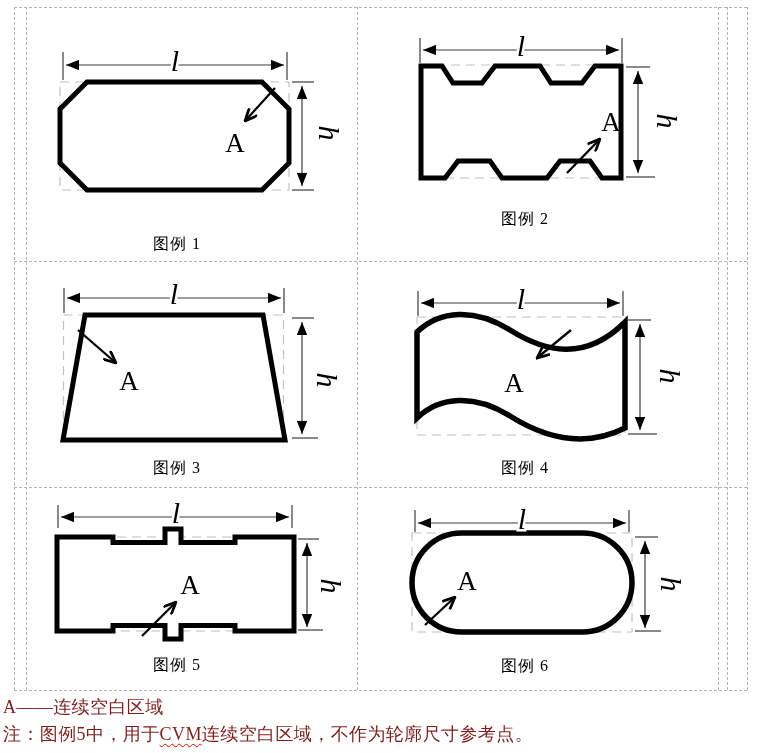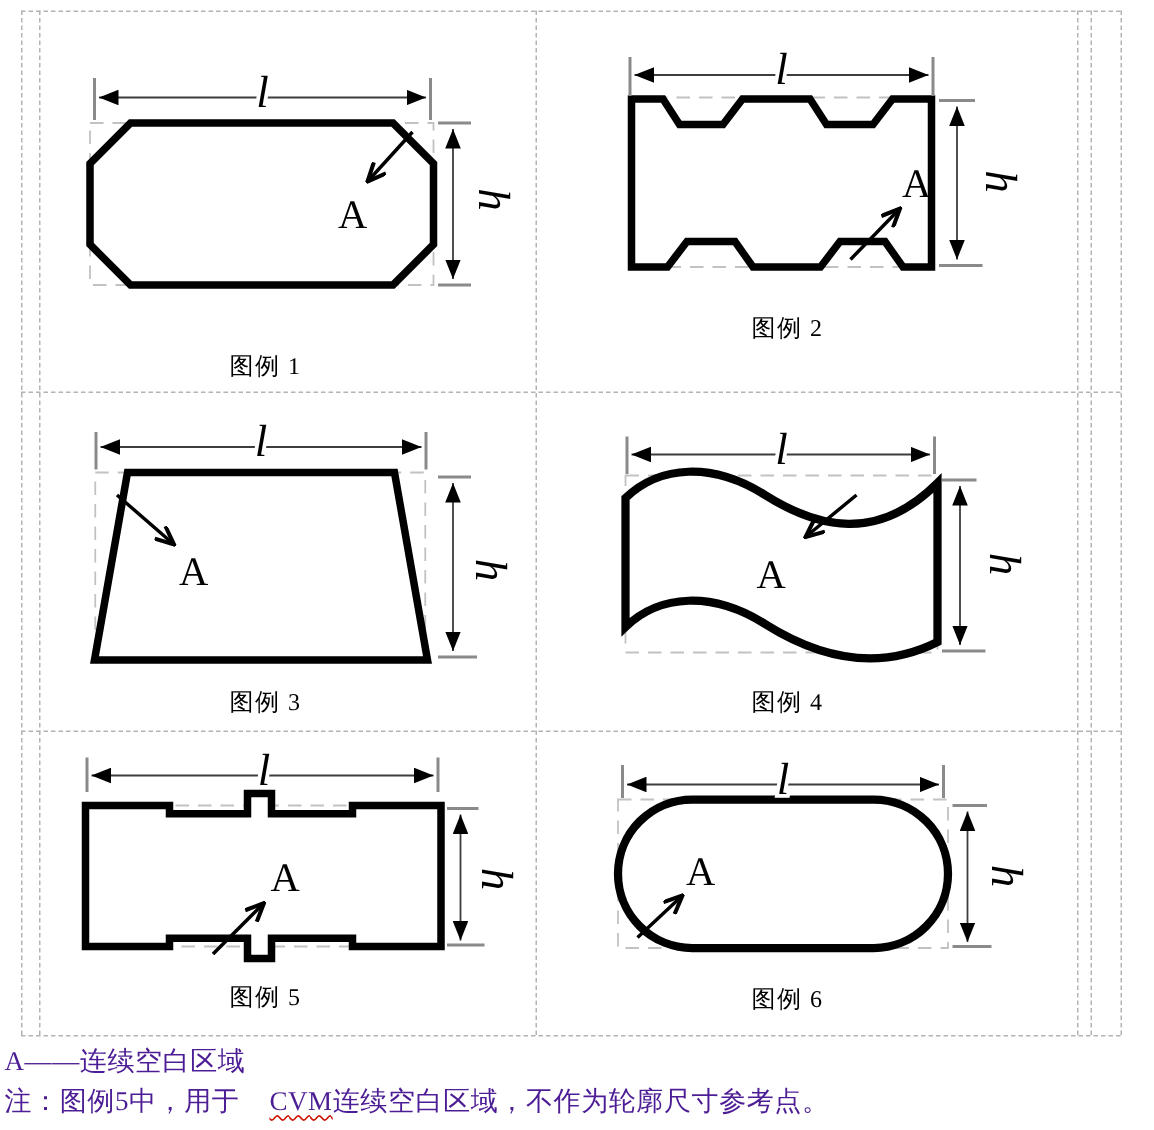--- a/index.html
+++ b/index.html
@@ -10,24 +10,24 @@
   .bbox{stroke:#c2c2c2;stroke-width:1.2;stroke-dasharray:9 6;fill:none;}
   .shape{stroke:#000;stroke-width:5;fill:#fff;stroke-linejoin:miter;}
   .shape-thick{stroke-width:5.5;}
   .dimline{stroke:#3d3d3d;stroke-width:1.2;fill:none;}
   .ext{stroke:#8a8a8a;stroke-width:2;fill:none;}
   .aline{stroke:#000;stroke-width:2.3;fill:none;}
   .dimtext{font-style:italic;font-size:30px;fill:#000;text-anchor:middle;
            paint-order:stroke;stroke:#fff;stroke-width:5px;}
   .atext{font-size:27px;fill:#000;text-anchor:middle;}
   .caption{font-size:16px;fill:#000;text-anchor:middle;letter-spacing:1px;}
-  .footline{position:absolute;left:3px;color:#4c1d95;font-size:18px;letter-spacing:0.4px;white-space:nowrap;}
+  .footline{position:absolute;left:3px;color:#7f1d1d;font-size:18px;letter-spacing:0.4px;white-space:nowrap;}
   .foot-legend{top:695px;}
   .foot-note{top:722px;}
-  .squiggle{text-decoration:underline wavy #cc1100 1px;text-underline-offset:3px;margin-left:20px;}
+  .squiggle{text-decoration:underline wavy #cc1100 1px;text-underline-offset:3px;}
 </style>
 </head>
 <body>
 
 <div class="page">
 
 <svg width="769" height="694" viewBox="0 0 769 694">
   <defs>
     <marker id="m-arrow" viewBox="0 0 10 8" refX="10" refY="4" markerWidth="13" markerHeight="10.4" markerUnits="userSpaceOnUse" orient="auto-start-reverse">
       <path d="M0,0 L10,4 L0,8 Z" fill="#000"></path>

